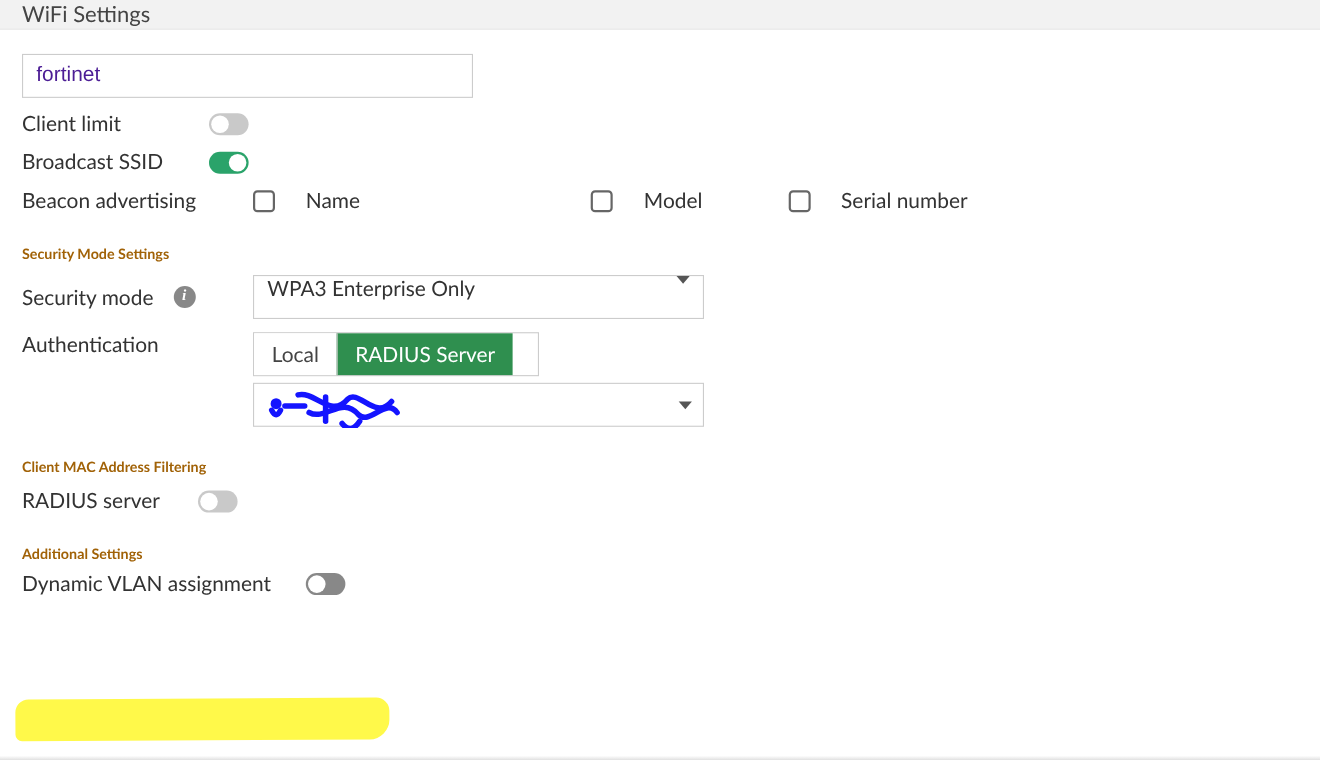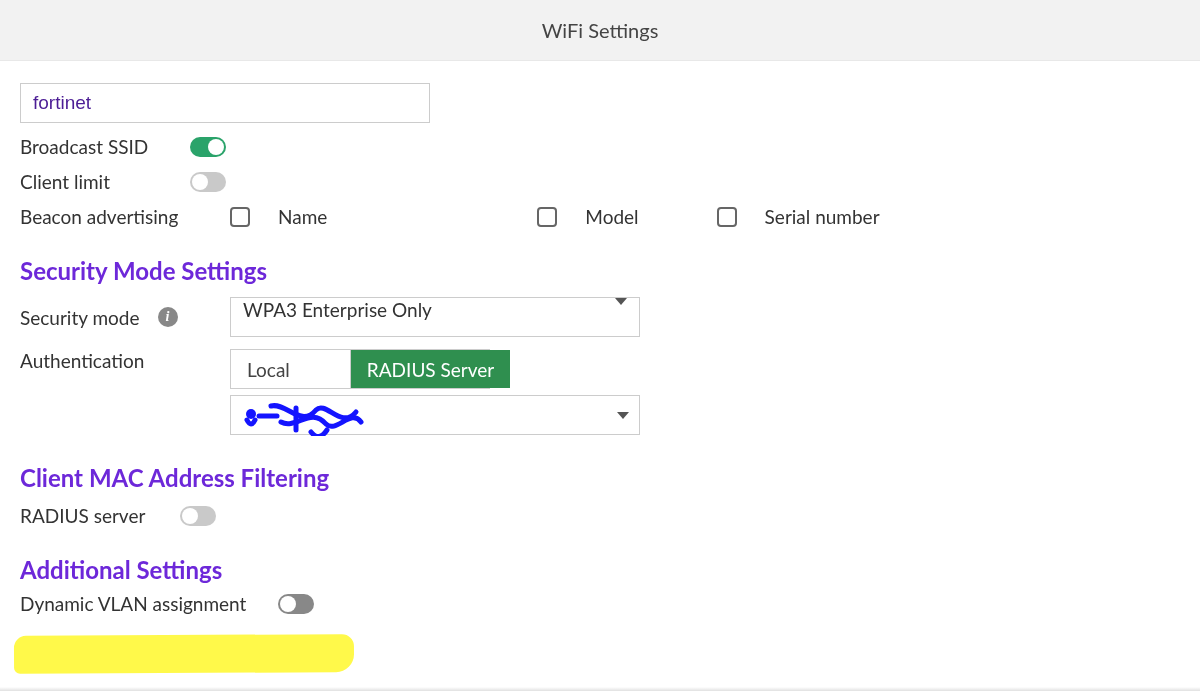--- a/index.html
+++ b/index.html
@@ -1,24 +1,23 @@
 <!DOCTYPE html>
 <html><head>
 <meta charset="utf-8">
 <style>
   * { box-sizing: border-box; }
   html, body { margin:0; padding:0; font-family: "Segoe UI", "Lato", Arial, sans-serif; color:#333; background:#fff; font-size:19px; }
   .page { width:1200px; height:691px; position:relative; }
   .section-banner {
     background:#f2f2f2;
     border-bottom:1px solid #e8e8e8;
-    padding:18px 20px;
+    padding:1px 20px;
     font-size:20px;
     color:#444;
-    text-align:center;
   }
   .form-area { padding:10px 20px 0 20px; }
   .row { display:flex; align-items:center; margin:12px 0; }
   .label { width:210px; color:#333; }
   .text-input {
     width:410px; height:40px; padding:4px 12px;
     border:1px solid #ccc; font-size:19px; color:#4c1d95;
     outline:none;
   }
   .toggle {
@@ -33,41 +32,41 @@
   .toggle.on .knob { left:18px; }
   .toggle.gray-filled { background:#888; }
 
   .checkbox {
     width:20px; height:20px; border:2px solid #666; border-radius:4px;
     display:inline-block; cursor:pointer; flex-shrink:0;
   }
   .cb-group { display:flex; align-items:center; gap:28px; margin-right:60px; }
   .cb-text { color:#333; }
 
-  .section-heading { font-weight:700; font-size:24px; color:#6d28d9; margin:28px 0 8px 0; }
+  .section-heading { font-weight:700; font-size:13px; color:#a16207; margin:28px 0 8px 0; }
 
   .info-icon {
     width:20px; height:20px; border-radius:50%; background:#888;
     color:#fff; display:inline-flex; align-items:center; justify-content:center;
     font-family: Georgia, serif; font-style:italic; font-weight:bold; font-size:14px;
     margin-left:6px; flex-shrink:0;
   }
 
   .dropdown {
     width:410px; height:40px; border:1px solid #ccc; background:#fff;
     display:flex; align-items:flex-start; justify-content:space-between;
     padding:0 12px; font-size:19px; color:#333; cursor:pointer;
   }
   .caret-down {
     width:0; height:0; border-left:6px solid transparent; border-right:6px solid transparent;
     border-top:7px solid #555;
   }
 
   .seg-control {
-    display:flex; height:40px; border:1px solid #ccc; width:260px;gap:44px;
+    display:flex; height:40px; border:1px solid #ccc; width:260px;
   }
   .seg { flex:0 0 auto; display:flex; align-items:center; justify-content:center;
          padding:0 16px; font-size:19px; cursor:pointer; }
   .seg.inactive { background:#fff; color:#444; }
   .seg.active { background:#2f8f4f; color:#fff; }
   .seg + .seg { border-left:1px solid #ccc; }
 
   .radius-dropdown {
     width:410px; height:40px; border:1px solid #ccc; margin-top:6px;
     display:flex; align-items:center; justify-content:space-between;
@@ -96,29 +95,29 @@
     <span>WiFi Settings</span>
   </div>
 
   <div class="form-area">
 
     <div class="row">
       <input class="text-input" type="text" value="fortinet" style="">
     </div>
 
     <div class="row">
-      <div class="label" style="width:170px">Broadcast SSID</div>
-      <span class="toggle on">
+      <div class="label" style="width:170px">Client limit</div>
+      <span class="toggle">
           <span class="knob"></span>
         </span>
     </div>
 
     <div class="row">
-      <div class="label" style="width:170px">Client limit</div>
-      <span class="toggle">
+      <div class="label" style="width:170px">Broadcast SSID</div>
+      <span class="toggle on">
           <span class="knob"></span>
         </span>
     </div>
 
     <div class="row">
       <div class="label">Beacon advertising</div>
       <div style="display:flex; flex-wrap:nowrap;">
         <div class="cb-group" style="margin-right:210px;">
           <span class="checkbox"></span>
           <span class="cb-text">Name</span>

